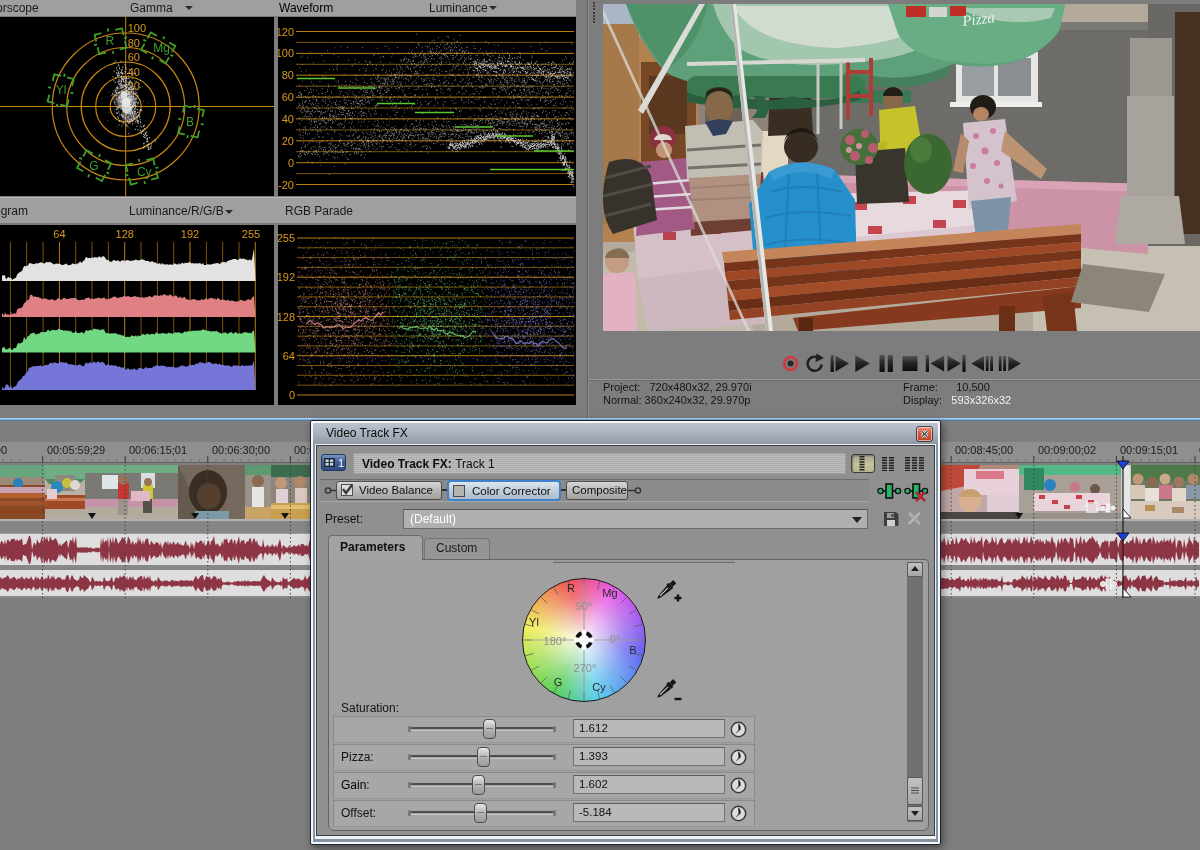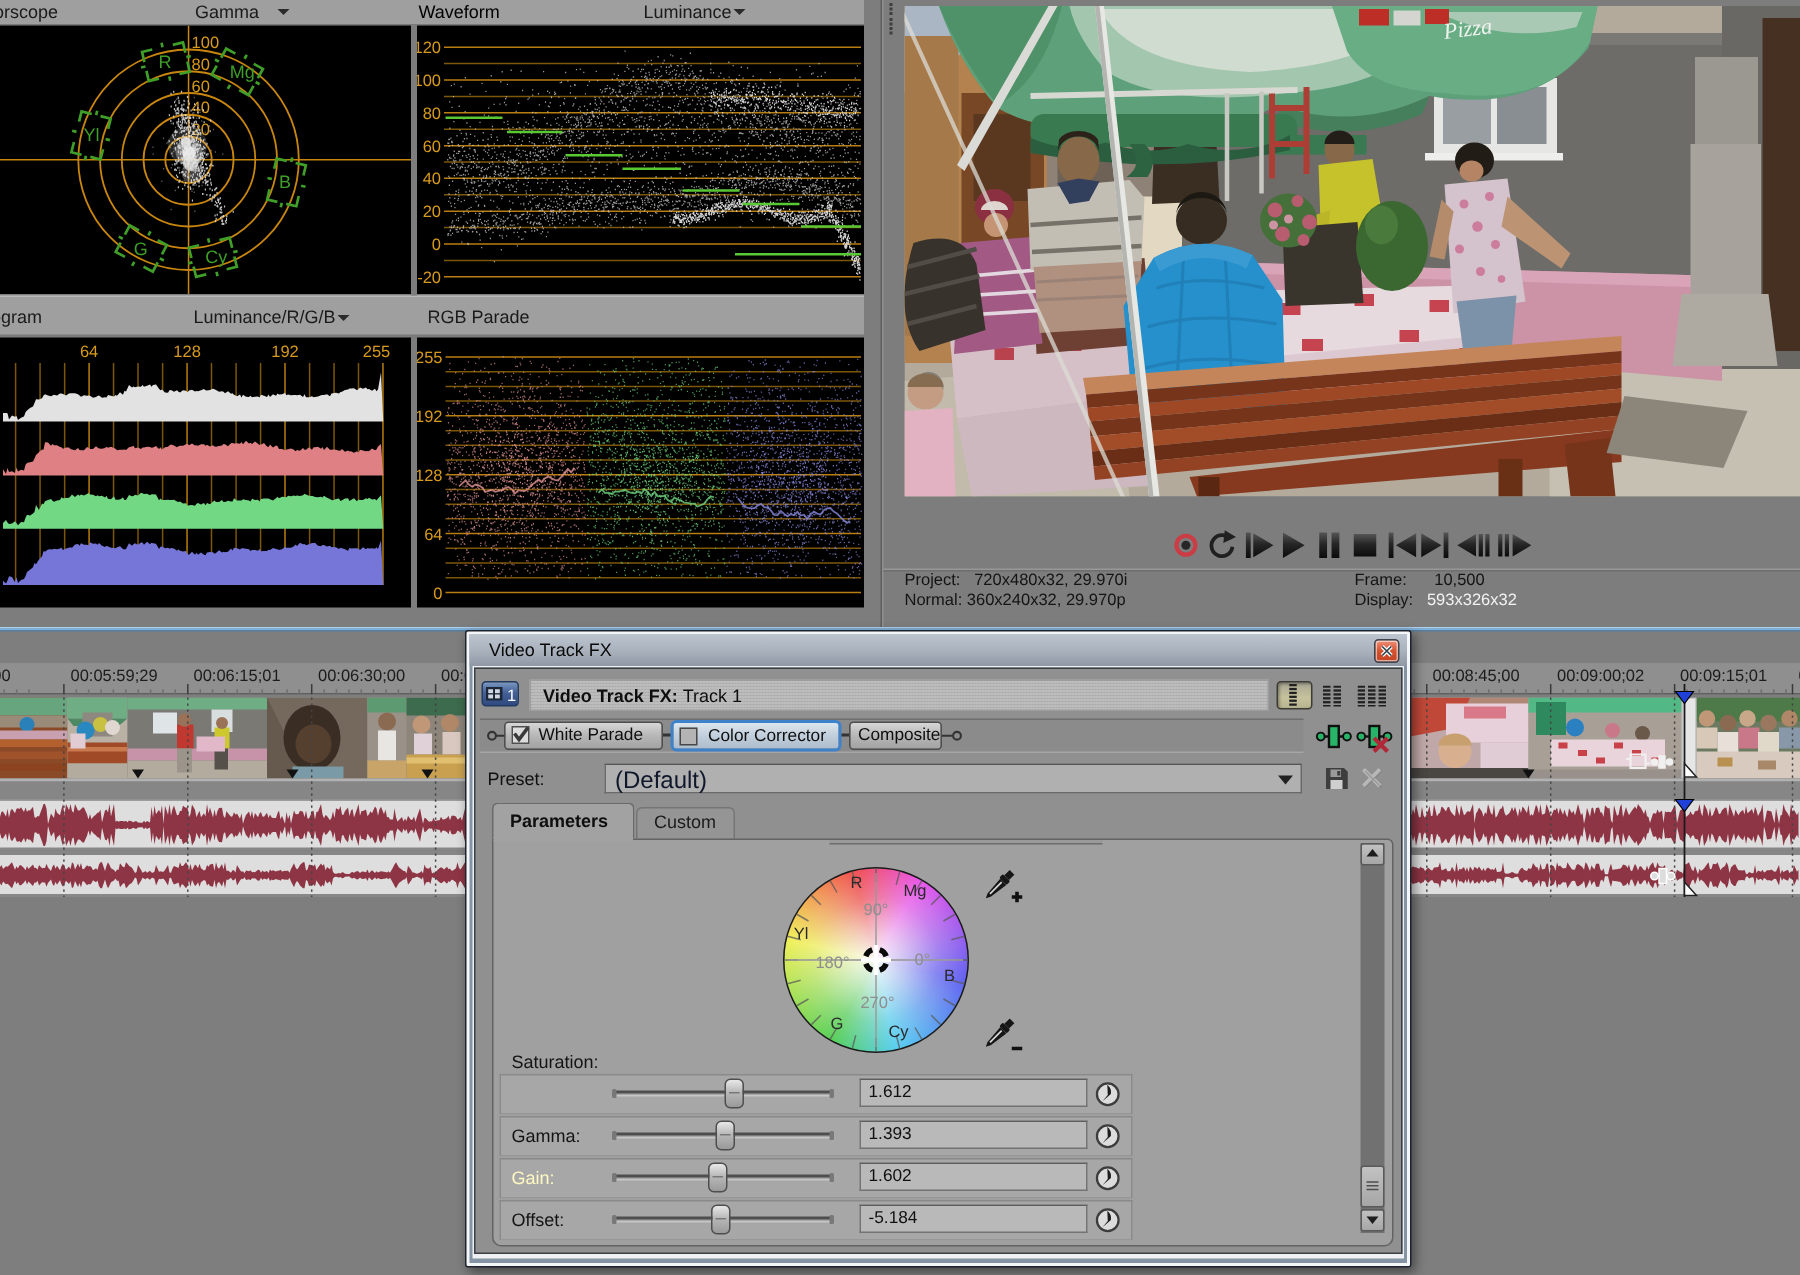--- a/index.html
+++ b/index.html
@@ -864,21 +864,21 @@
     <div style="position:absolute;left:320px;top:479px;width:549px;height:23px;background:#8b8b8b;border-top:1px solid #6e6e6e;border-bottom:1px solid #a6a6a6"></div>
     <svg width="24" height="23" style="position:absolute;left:320px;top:479px">
       <circle cx="8" cy="11.5" r="2.6" fill="none" stroke="#333" stroke-width="1.4"></circle>
       <path d="M10.6 11.5h7" stroke="#333" stroke-width="1.4"></path>
     </svg>
     <div style="position:absolute;left:336px;top:481px;width:106px;height:19px;background:linear-gradient(180deg,#d6d6d6,#b8b8b8 48%,#a2a2a2);border:1px solid #4e4e4e;border-radius:3px"></div>
     <div style="position:absolute;left:341px;top:484px;width:12px;height:12px;background:#dcdcdc;border:1px solid #505050"></div>
     <svg width="16" height="16" style="position:absolute;left:340px;top:481px">
       <path d="M3 8l3 4 6 -8" stroke="#3a3a3a" stroke-width="2.4" fill="none"></path>
     </svg>
-    <div style="position:absolute;left:359px;top:484px;font-size:11.5px;color:#0e0e0e">White Parade</div>
+    <div style="position:absolute;left:359px;top:484px;font-size:11.5px;color:#0e0e0e">Video Balance</div>
     <div style="position:absolute;left:442px;top:489px;width:6px;height:2px;background:#333"></div>
     <div style="position:absolute;left:447px;top:480px;width:114px;height:21px;background:linear-gradient(180deg,#dde6ee,#c2cfdc 48%,#aebdcc);border:2px solid #3f82cc;border-radius:4px"></div>
     <div style="position:absolute;left:453px;top:485px;width:12px;height:12px;background:#b4b4b4;border:1px solid #484848"></div>
     <div style="position:absolute;left:472px;top:485px;font-size:11.5px;color:#0e0e0e">Color Corrector</div>
     <div style="position:absolute;left:561px;top:489px;width:5px;height:2px;background:#333"></div>
     <div style="position:absolute;left:566px;top:481px;width:62px;height:19px;background:linear-gradient(180deg,#d6d6d6,#b8b8b8 48%,#a2a2a2);border:1px solid #4e4e4e;border-radius:3px"></div>
     <div style="position:absolute;left:572px;top:484px;font-size:11.5px;color:#0e0e0e">Composite</div>
     <svg width="24" height="23" style="position:absolute;left:628px;top:479px">
       <path d="M0 11.5h7" stroke="#333" stroke-width="1.4"></path>
       <circle cx="10" cy="11.5" r="2.6" fill="none" stroke="#333" stroke-width="1.4"></circle>
@@ -893,21 +893,21 @@
     <svg width="26" height="20" style="position:absolute;left:904px;top:482px">
       <circle cx="3.5" cy="9" r="2.6" fill="#28b468" stroke="#101010" stroke-width="1.3"></circle>
       <path d="M6 9h3" stroke="#101010" stroke-width="1.6"></path>
       <rect x="9" y="2" width="6.5" height="14" fill="#28b468" stroke="#101010" stroke-width="1.6"></rect>
       <path d="M15.5 9h3" stroke="#101010" stroke-width="1.6"></path>
       <circle cx="21" cy="9" r="2.6" fill="#28b468" stroke="#101010" stroke-width="1.3"></circle>
       <path d="M12 10 L21 19 M21 10 L12 19" stroke="#b02838" stroke-width="2.8"></path>
     </svg>
     <div style="position:absolute;left:325px;top:512px;font-size:12px;color:#101010">Preset:</div>
     <div style="position:absolute;left:403px;top:509px;width:465px;height:20px;background:#b0b0b0;border:1px solid #6a6a6a;border-top-color:#565656"></div>
-    <div style="position:absolute;left:410px;top:512px;font-size:16px;color:#0f172a">(Default)</div>
+    <div style="position:absolute;left:410px;top:512px;font-size:12px;color:#ffffff">(Default)</div>
     <svg width="16" height="20" style="position:absolute;left:849px;top:509px">
       <path d="M3 8l5 6 5-6z" fill="#222"></path>
     </svg>
     <svg width="18" height="18" style="position:absolute;left:882px;top:510px">
       <path d="M2 2h12l2.5 2.5V16H2Z" fill="#3e3e3e"></path>
       <rect x="5" y="10" width="8" height="6" fill="#cfcfcf"></rect>
       <rect x="5" y="3" width="7" height="5" fill="#9a9a9a"></rect>
       <rect x="9.5" y="4" width="2" height="3" fill="#3e3e3e"></rect>
     </svg>
     <svg width="18" height="18" style="position:absolute;left:906px;top:510px">
@@ -967,35 +967,35 @@
     <div style="position:absolute;left:553px;top:726px;width:3px;height:6px;background:#787878;border-radius:1px"></div>
     <div style="position:absolute;left:483px;top:719px;width:13px;height:20px;background:linear-gradient(180deg,#e8e8e8,#b8b8b8 45%,#9a9a9a);border:1px solid #4e4e4e;border-radius:4px"></div>
     <div style="position:absolute;left:486px;top:728px;width:7px;height:1px;background:#787878"></div>
     <div style="position:absolute;left:573px;top:719px;width:152px;height:19px;background:#b9b9b9;border:1px solid #737373;border-top-color:#5e5e5e"></div>
     <div style="position:absolute;left:579px;top:722px;font-size:11.5px;color:#101010">1.612</div>
     <svg width="18" height="18" style="position:absolute;left:730px;top:721px">
       <circle cx="8.5" cy="8.5" r="7.2" fill="#dcdcdc" stroke="#3c3c3c" stroke-width="1.5"></circle>
       <path d="M8.5 9 L8.2 2.2 A6.5 6.5 0 0 1 10.6 8.4 L5 13.2 Z" fill="#1e1e1e"></path>
     </svg>
     <div style="position:absolute;left:333px;top:744px;width:422px;height:27px;background:#a7a7a7;border:1px solid #8a8a8a;border-bottom-color:#979797"></div>
-    <div style="position:absolute;left:341px;top:750px;font-size:12px;color:#141414">Gamma:</div>
+    <div style="position:absolute;left:341px;top:750px;font-size:12px;color:#141414">Pizza:</div>
     <div style="position:absolute;left:410px;top:755px;width:146px;height:2px;background:#4e4e4e;border-radius:2px"></div>
     <div style="position:absolute;left:410px;top:758px;width:146px;height:1px;background:#c6c6c6"></div>
     <div style="position:absolute;left:408px;top:754px;width:3px;height:6px;background:#787878;border-radius:1px"></div>
     <div style="position:absolute;left:553px;top:754px;width:3px;height:6px;background:#787878;border-radius:1px"></div>
     <div style="position:absolute;left:477px;top:747px;width:13px;height:20px;background:linear-gradient(180deg,#e8e8e8,#b8b8b8 45%,#9a9a9a);border:1px solid #4e4e4e;border-radius:4px"></div>
     <div style="position:absolute;left:480px;top:756px;width:7px;height:1px;background:#787878"></div>
     <div style="position:absolute;left:573px;top:747px;width:152px;height:19px;background:#b9b9b9;border:1px solid #737373;border-top-color:#5e5e5e"></div>
     <div style="position:absolute;left:579px;top:750px;font-size:11.5px;color:#101010">1.393</div>
     <svg width="18" height="18" style="position:absolute;left:730px;top:749px">
       <circle cx="8.5" cy="8.5" r="7.2" fill="#dcdcdc" stroke="#3c3c3c" stroke-width="1.5"></circle>
       <path d="M8.5 9 L8.2 2.2 A6.5 6.5 0 0 1 10.6 8.4 L5 13.2 Z" fill="#1e1e1e"></path>
     </svg>
     <div style="position:absolute;left:333px;top:772px;width:422px;height:27px;background:#a7a7a7;border:1px solid #8a8a8a;border-bottom-color:#979797"></div>
-    <div style="position:absolute;left:341px;top:778px;font-size:12px;color:#fef9c3">Gain:</div>
+    <div style="position:absolute;left:341px;top:778px;font-size:12px;color:#000000">Gain:</div>
     <div style="position:absolute;left:410px;top:783px;width:146px;height:2px;background:#4e4e4e;border-radius:2px"></div>
     <div style="position:absolute;left:410px;top:786px;width:146px;height:1px;background:#c6c6c6"></div>
     <div style="position:absolute;left:408px;top:782px;width:3px;height:6px;background:#787878;border-radius:1px"></div>
     <div style="position:absolute;left:553px;top:782px;width:3px;height:6px;background:#787878;border-radius:1px"></div>
     <div style="position:absolute;left:472px;top:775px;width:13px;height:20px;background:linear-gradient(180deg,#e8e8e8,#b8b8b8 45%,#9a9a9a);border:1px solid #4e4e4e;border-radius:4px"></div>
     <div style="position:absolute;left:475px;top:784px;width:7px;height:1px;background:#787878"></div>
     <div style="position:absolute;left:573px;top:775px;width:152px;height:19px;background:#b9b9b9;border:1px solid #737373;border-top-color:#5e5e5e"></div>
     <div style="position:absolute;left:579px;top:778px;font-size:11.5px;color:#101010">1.602</div>
     <svg width="18" height="18" style="position:absolute;left:730px;top:777px">
       <circle cx="8.5" cy="8.5" r="7.2" fill="#dcdcdc" stroke="#3c3c3c" stroke-width="1.5"></circle>

